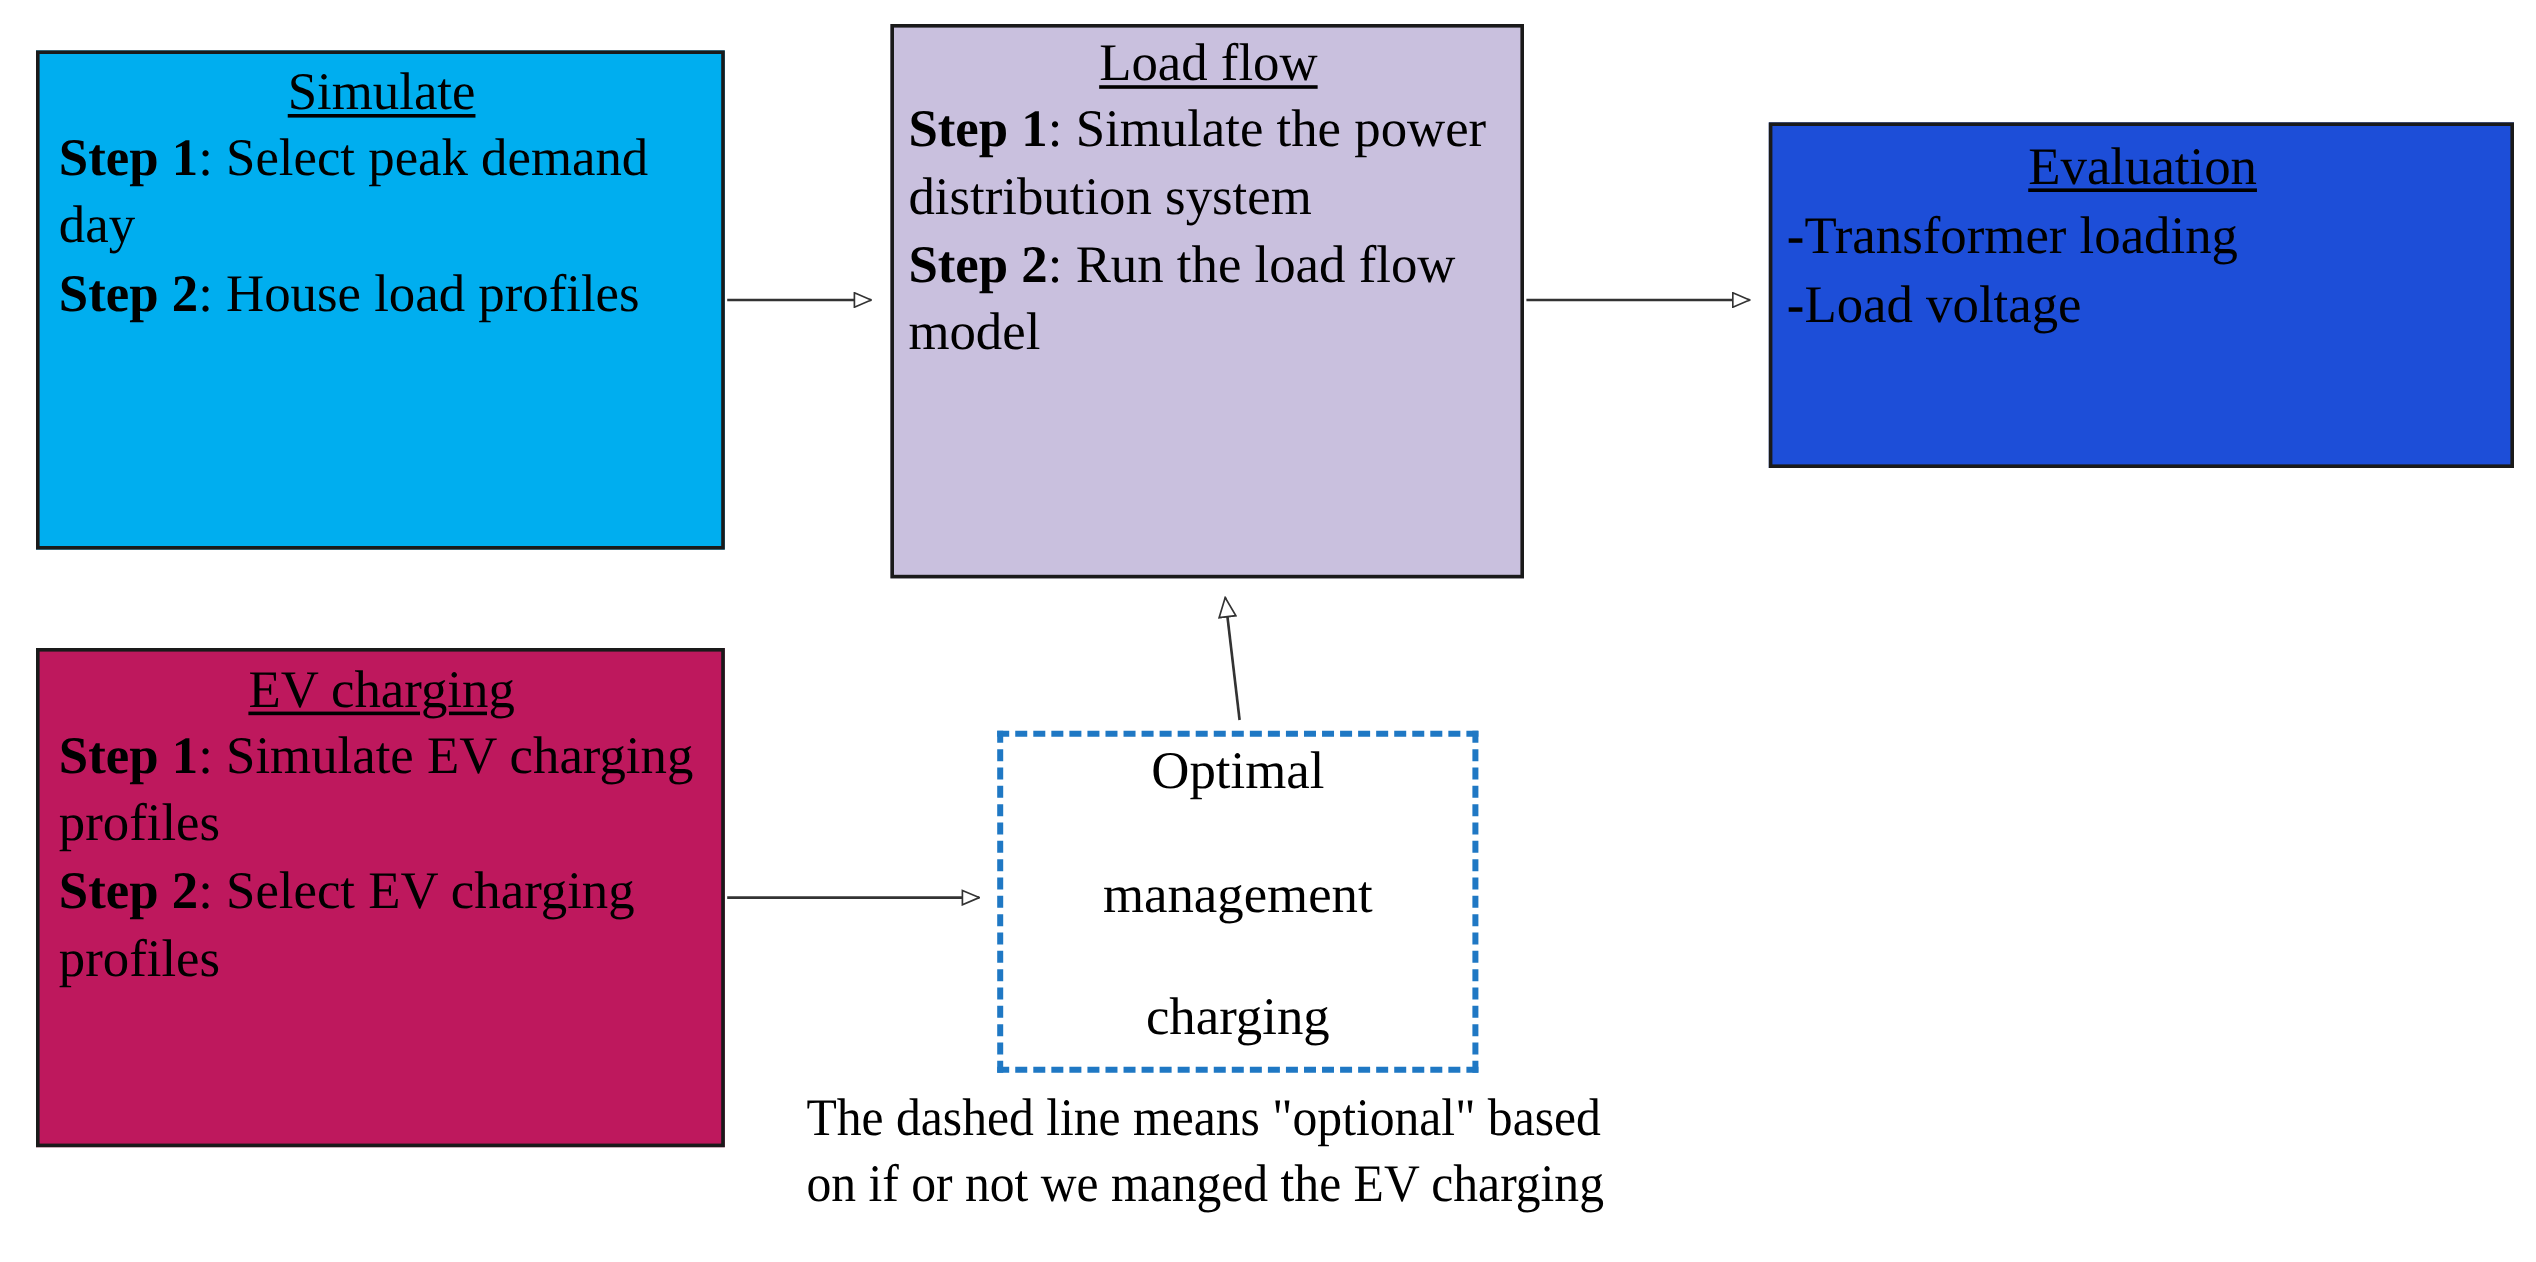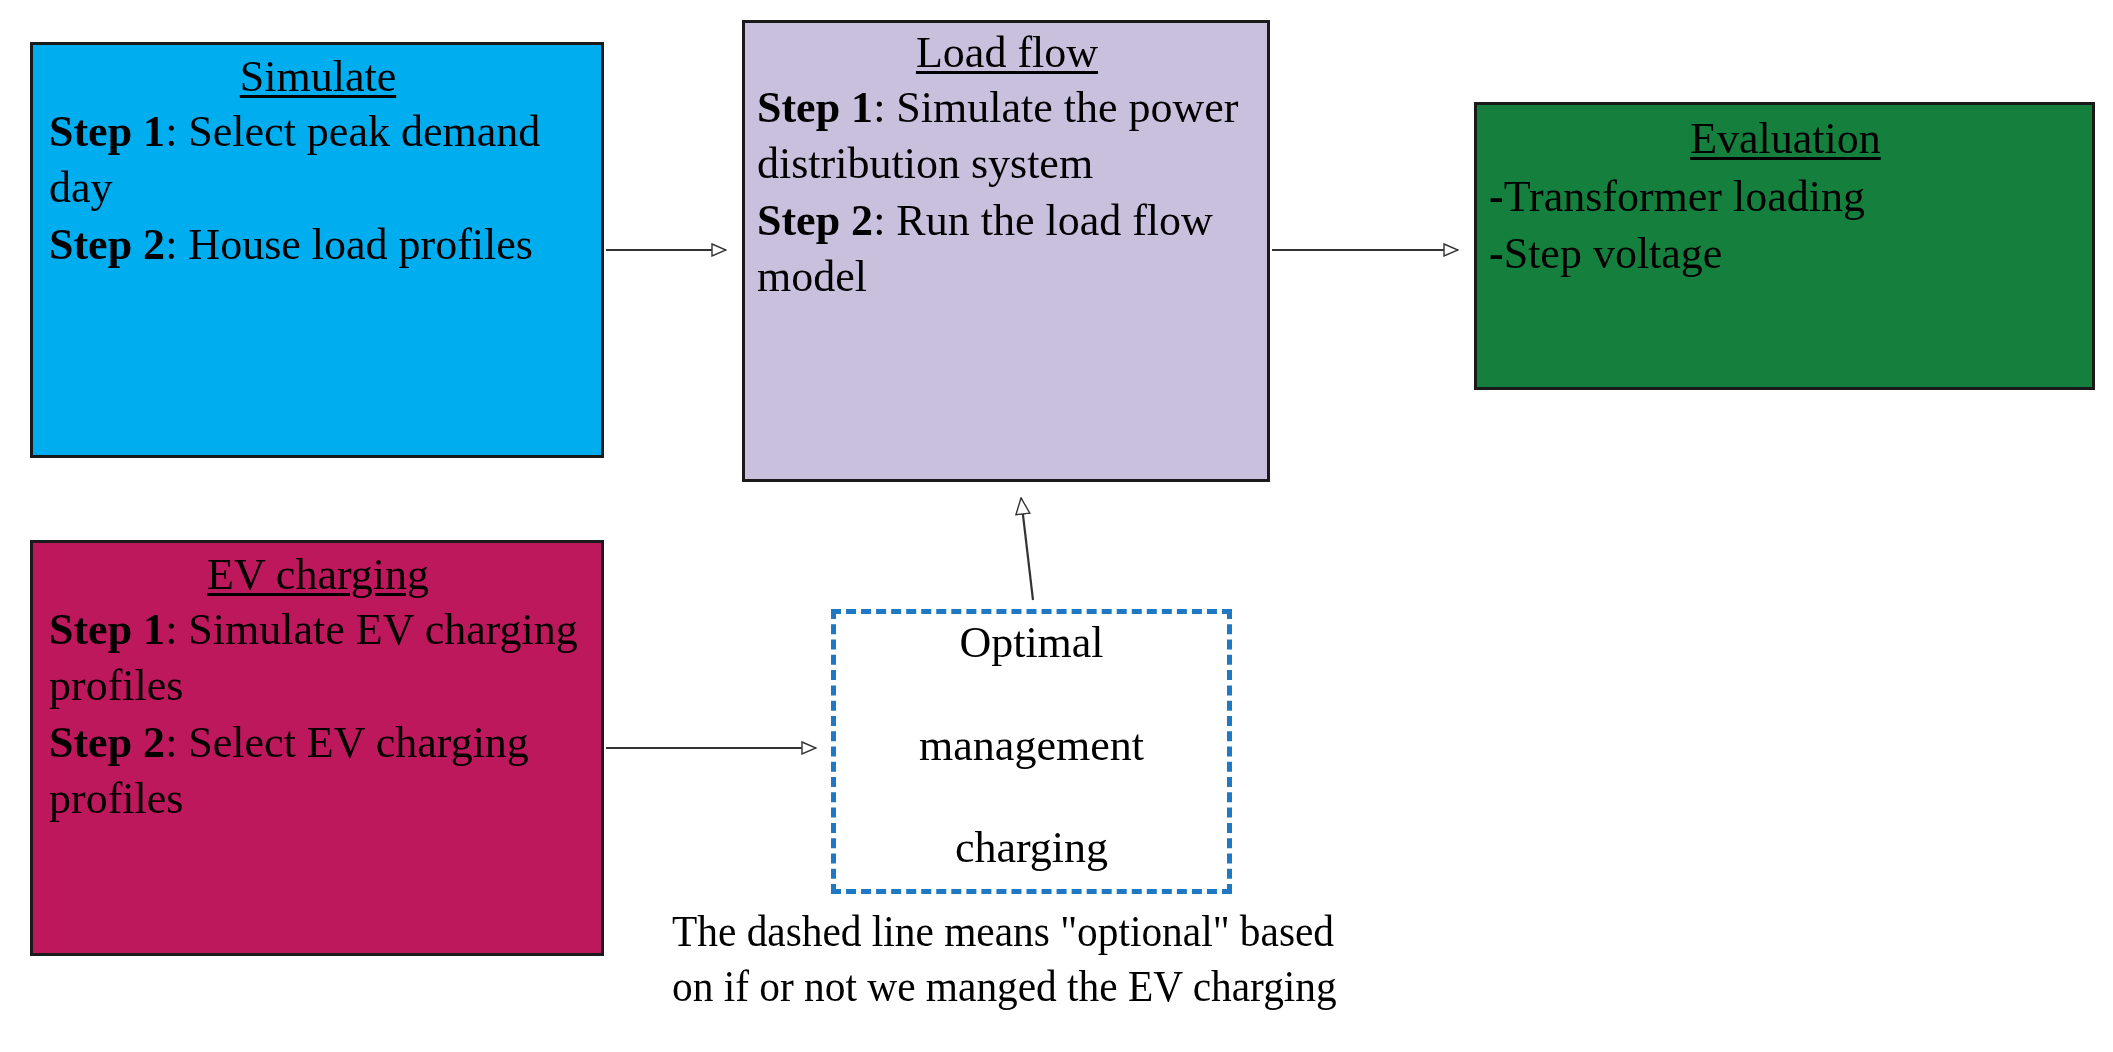--- a/index.html
+++ b/index.html
@@ -72,21 +72,21 @@
   #box-load-flow {
     left: 742px; top: 20px;
     width: 528px; height: 462px;
     background: #C9C0DE;
   }
   #box-load-flow .box-inner { padding: 4px 10px 4px 12px; }
   
   #box-evaluation {
     left: 1474px; top: 102px;
     width: 621px; height: 288px;
-    background: #15803d;
+    background: #1d4ed8;
   }
   #box-evaluation .box-inner { padding: 8px 10px 4px 12px; }
   #box-evaluation .box-title { margin-bottom: 4px; }
   .eval-line {
     font-size: 44px;
     line-height: 1.30;
     text-align: left;
     white-space: nowrap;
   }
   .eval-dash { font-weight: bold; }
@@ -158,21 +158,21 @@
       <div class="box-title">Load flow</div>
       <div class="box-line"><b>Step 1</b><span>: </span><span>Simulate the power distribution system</span></div>
       <div class="box-line"><b>Step 2</b><span>: </span><span>Run the load flow model</span></div>
     </div>
   </div>
 
   <div class="box" id="box-evaluation">
     <div class="box-inner">
       <div class="box-title">Evaluation</div>
       <div class="eval-line"><span class="eval-dash">-</span><span>Transformer loading</span></div>
-      <div class="eval-line"><span class="eval-dash">-</span><span>Step voltage</span></div>
+      <div class="eval-line"><span class="eval-dash">-</span><span>Load voltage</span></div>
     </div>
   </div>
 
   <div class="box" id="box-ev-charging">
     <div class="box-inner">
       <div class="box-title">EV charging</div>
       <div class="box-line"><b>Step 1</b><span>: </span><span>Simulate EV charging profiles</span></div>
       <div class="box-line"><b>Step 2</b><span>: </span><span>Select EV charging profiles</span></div>
     </div>
   </div>

